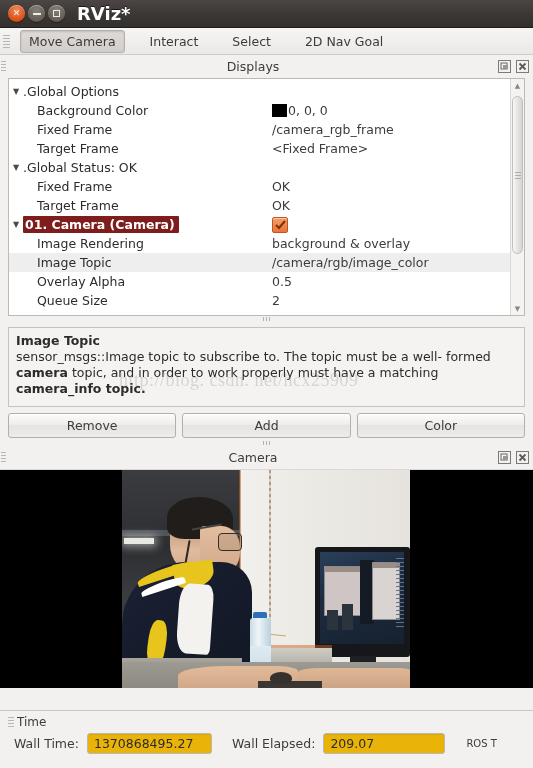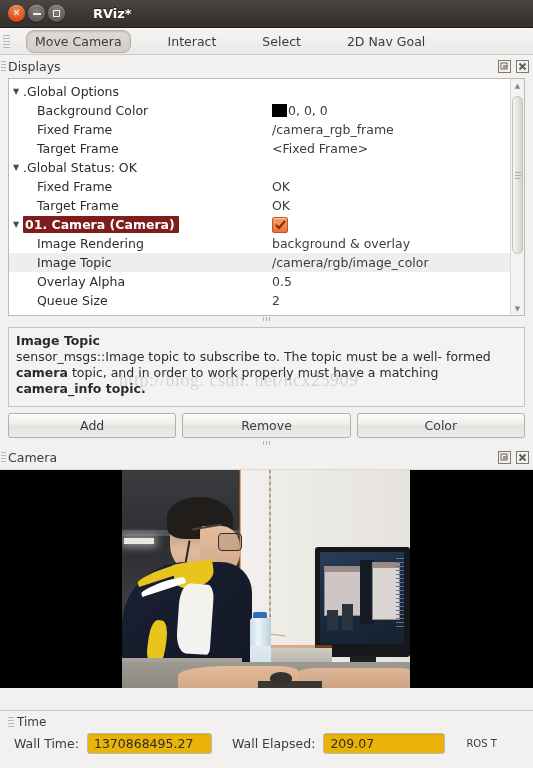--- a/index.html
+++ b/index.html
@@ -39,22 +39,22 @@
   .wbtn.min   { background: radial-gradient(circle at 50% 30%, #87807a 0%, #635c57 70%, #4c4641 100%); }
   .wbtn.max   { background: radial-gradient(circle at 50% 30%, #87807a 0%, #635c57 70%, #4c4641 100%); }
   .wbtn .glyph { transform: translateY(-0.5px); }
   .wbtn.max .sq {
     width: 7px; height: 7px; border: 1.5px solid #efebe7; box-sizing: border-box;
   }
   .wbtn.min .dash { width: 8px; height: 2px; background: #efebe7; }
   .wtitle {
     color: #ffffff;
     font-weight: bold;
-    font-size: 13px;
-    margin-left: 28px;
+    font-size: 18px;
+    margin-left: 12px;
     text-shadow: 0 -1px 0 rgba(0,0,0,0.6);
   }
 
   
   .toolbar {
     height: 27px;
     background: linear-gradient(to bottom, #f6f5f4, #ebe9e7);
     border-bottom: 1px solid #cfcbc7;
     display: flex;
     align-items: center;
@@ -63,41 +63,41 @@
   }
   .grip {
     width: 7px; height: 16px; margin: 0 2px 0 1px;
     display: flex; flex-direction: column; justify-content: center; gap: 2px;
   }
   .grip i { display:block; height: 1px; background: #b9b5b1; }
   .tbtn {
     font-size: 12.5px;
     color: #3c3c3c;
     padding: 3px 8px;
-    margin: 0 14px;
+    margin: 0 8px;
     border: 1px solid transparent;
-    border-radius: 8px;
+    border-radius: 3px;
     white-space: nowrap;
   }
   .tbtn.active {
     background: linear-gradient(to bottom, #dedad6, #d2cecb);
     border: 1px solid #b4afaa;
     box-shadow: inset 0 1px 2px rgba(0,0,0,0.14);
   }
 
   
   .panel-title {
     height: 23px;
     display: flex;
     align-items: center;
     padding: 0 4px 0 8px;
     background: #f2f1f0;
     box-sizing: border-box;
   }
-  .panel-title .ptext { font-size: 12.5px; color: #3c3c3c; flex: 1; }
+  .panel-title .ptext { font-size: 12.5px; color: #3c3c3c; flex: 1; text-align: center; }
   .panel-icons { display: flex; gap: 5px; align-items: center; }
   .picon { width: 13px; height: 13px; display:block; }
 
   .splitter-h {
     height: 6px;
     display: flex; align-items: center; justify-content: center;
     background: #f2f1f0;
   }
   .splitter-h i {
     display: block; width: 1px; height: 4px; background: #b5b1ad; margin: 0 1px;
@@ -561,22 +561,22 @@
   <div class="desc-title">Image Topic</div>
   <div class="desc-body">
     <span>sensor_msgs::Image topic to subscribe to. The topic must be a well-</span>
     <span>formed </span><b>camera</b><span> topic, and in order to work properly must have a</span>
     <span>matching </span><b>camera_info topic.</b>
   </div>
   <div class="watermark">http://blog. csdn. net/hcx25909</div>
 </div>
 
 <div class="btnrow">
+  <div class="gbtn">Remove</div>
   <div class="gbtn">Add</div>
-  <div class="gbtn">Remove</div>
   <div class="gbtn">Color</div>
 </div>
 
 <div class="splitter-h" style="margin-top:2px;">
     <i></i>
     <i></i>
     <i></i>
   </div>
 
 <div class="panel-title" style="position:relative;">

